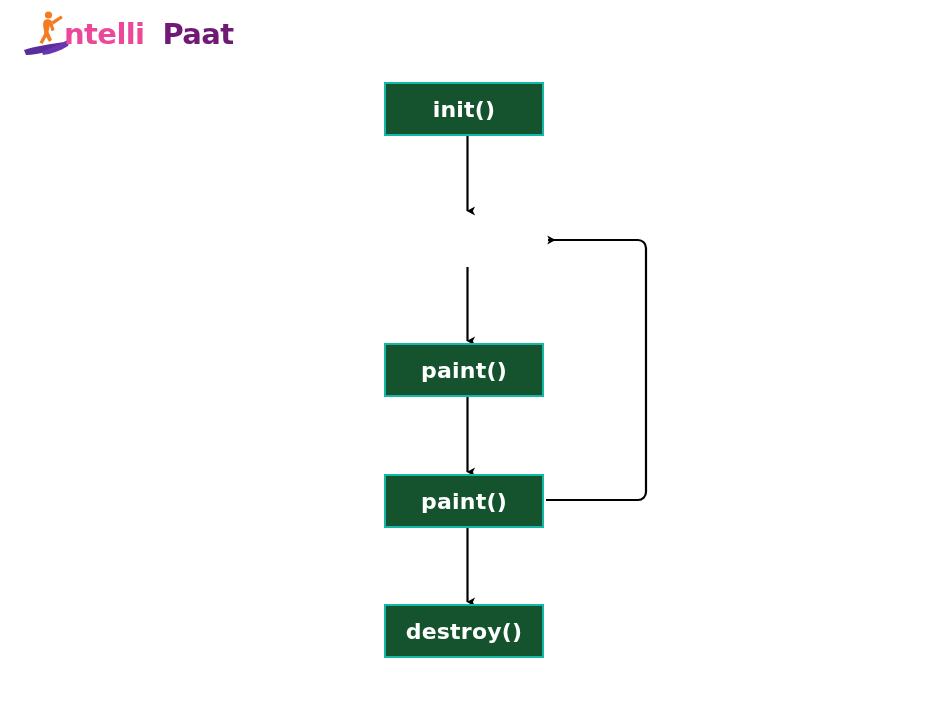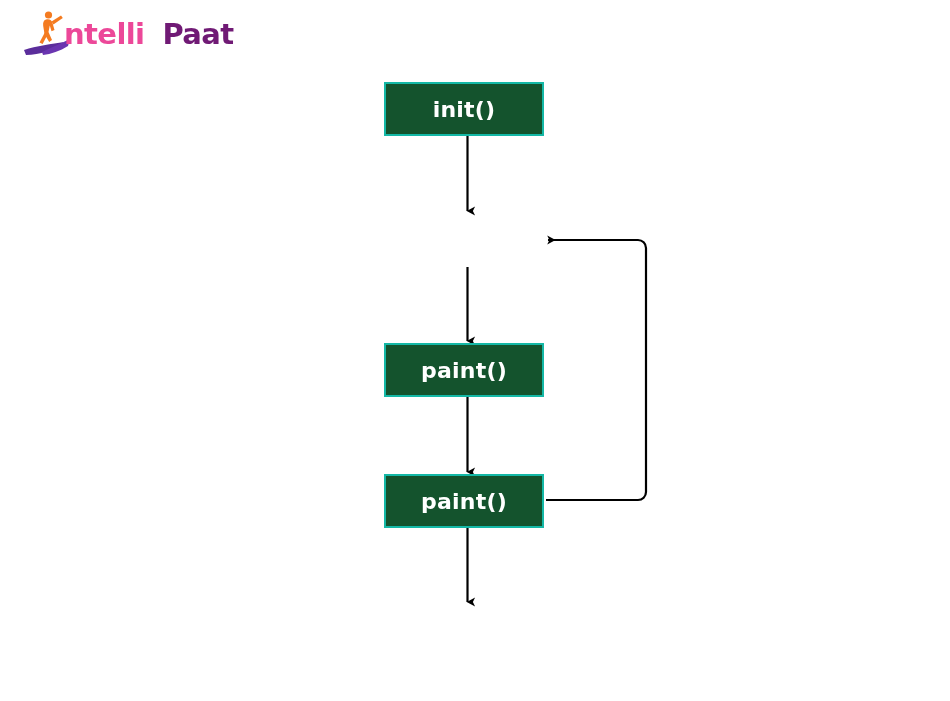--- a/index.html
+++ b/index.html
@@ -123,14 +123,17 @@
 
 
   <div class="node" style="left:384px; top:343px; width:160px; height:54px;">
     <span class="node-label">paint()</span>
   </div>
 
   <div class="node" style="left:384px; top:474px; width:160px; height:54px;">
     <span class="node-label">paint()</span>
   </div>
 
+  <div class="node" style="left:384px; top:604px; width:160px; height:54px;">
+    <span class="node-label">destroy()</span>
+  </div>
 
 </div>
 
 </body></html>

